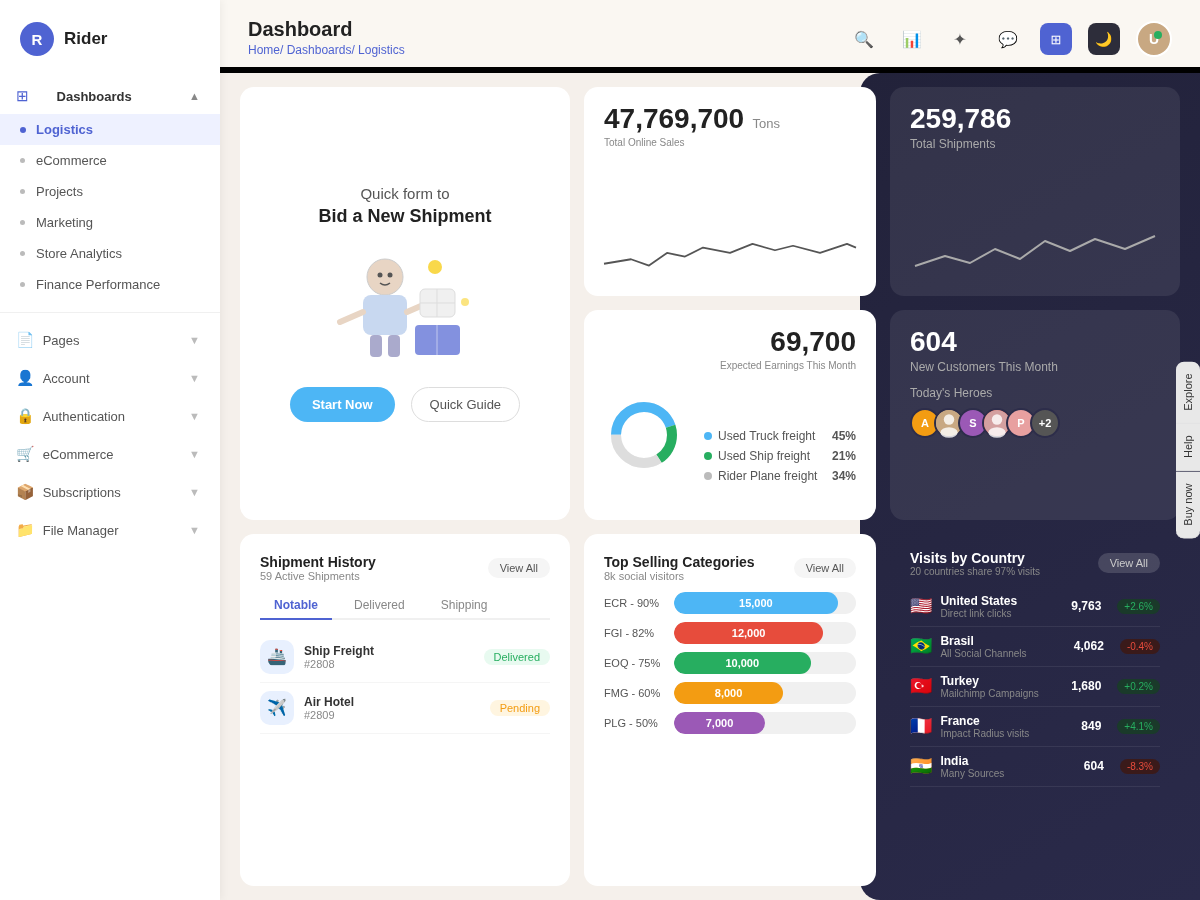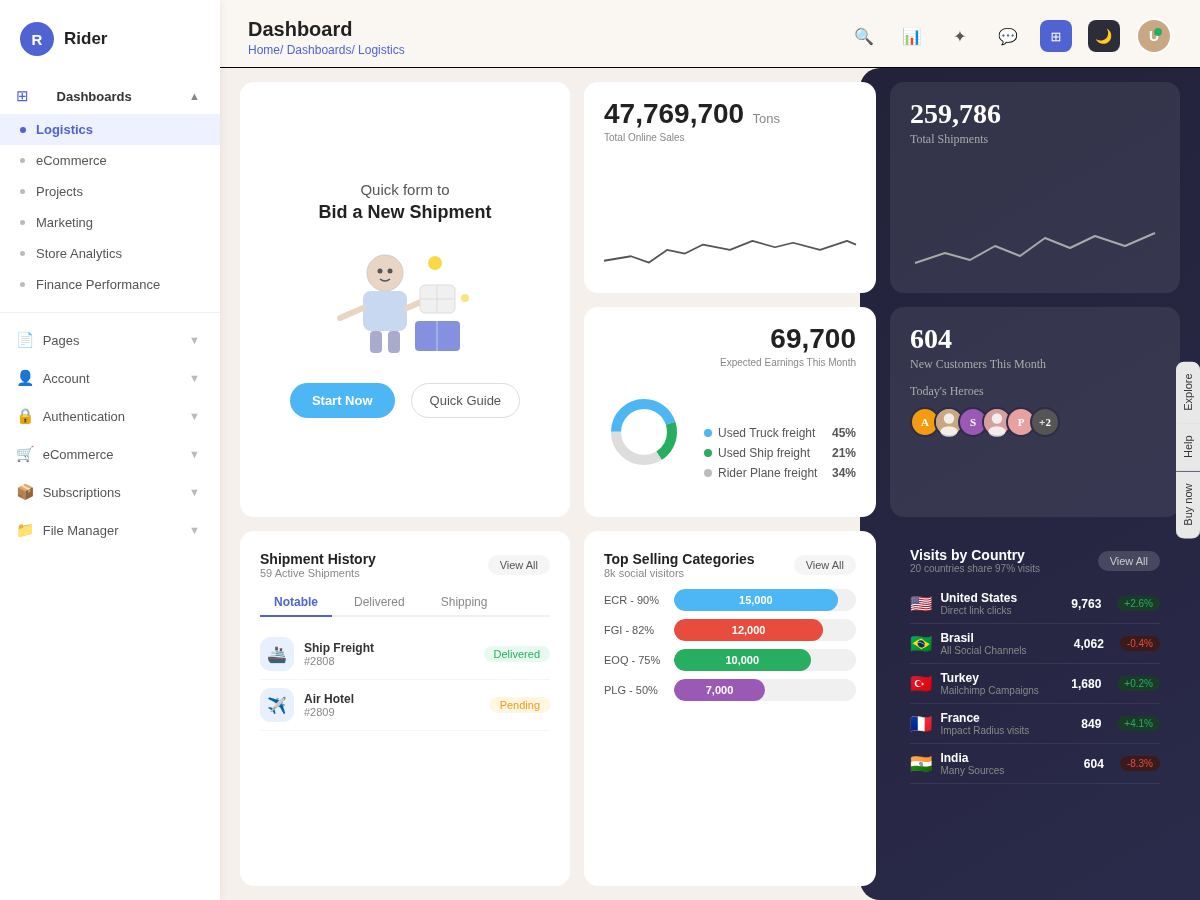--- a/index.html
+++ b/index.html
@@ -87,23 +87,23 @@
       flex-direction: column;
       height: 900px;
       overflow: hidden;
     }
 
     
     .header {
       background: #faf7f2;
       padding: 18px 28px 10px;
       display: flex;
-      align-items: flex-start;
+      align-items: flex-end;
       justify-content: space-between;
-      border-bottom: 1px solid #000000;
+      border-bottom: 6px solid #000000;
     }
     .header-left .page-title { font-size: 20px; font-weight: 700; color: #222; }
     .breadcrumb { font-size: 12px; color: #888; margin-top: 2px; }
     .breadcrumb span { color: #4f63d2; }
     .header-actions { display: flex; align-items: center; gap: 16px; }
     .header-icon-btn {
       width: 32px; height: 32px;
       border-radius: 8px;
       border: none; background: transparent;
       cursor: pointer; display: flex; align-items: center; justify-content: center;
@@ -316,21 +316,21 @@
       background: linear-gradient(150deg, #22223a 0%, #2a2a4a 100%);
       border-radius: 20px 0 0 20px;
       z-index: 1;
     }
 
     
     .donut-svg { width: 80px; height: 80px; flex-shrink: 0; }
 
     .cell-1 { grid-column: 1; grid-row: 1; z-index: 2; }
     .cell-2 { grid-column: 2; grid-row: 1; z-index: 2; }
-    .cell-3 { grid-column: 3; grid-row: 1; z-index: 2; font-family: Liberation Serif, serif; }
+    .cell-3 { grid-column: 3; grid-row: 1; z-index: 2; }
     .cell-4 { grid-column: 1; grid-row: 2; z-index: 2; }
     .cell-5 { grid-column: 2; grid-row: 2; z-index: 2; }
     .cell-6 { grid-column: 3; grid-row: 2; z-index: 2; }
 
     .shipment-history-card, .top-selling-card {
       overflow: hidden;
     }
   </style>
 </head>
 <body>
@@ -619,20 +619,26 @@
             <div class="bar-inner" style="width:82%; background:#e74c3c;">12,000</div>
           </div>
         </div>
         <div class="bar-row">
           <span class="bar-label">EOQ - 75%</span>
           <div class="bar-outer">
             <div class="bar-inner" style="width:75%; background:#27ae60;">10,000</div>
           </div>
         </div>
         <div class="bar-row">
+          <span class="bar-label">FMG - 60%</span>
+          <div class="bar-outer">
+            <div class="bar-inner" style="width:60%; background:#f39c12;">8,000</div>
+          </div>
+        </div>
+        <div class="bar-row">
           <span class="bar-label">PLG - 50%</span>
           <div class="bar-outer">
             <div class="bar-inner" style="width:50%; background:#9b59b6;">7,000</div>
           </div>
         </div>
       </div>
     </div>
 
     <div class="cell-6" style="z-index:2; padding: 16px 20px; overflow:hidden;">
       <div class="section-header" style="margin-bottom:10px;">

